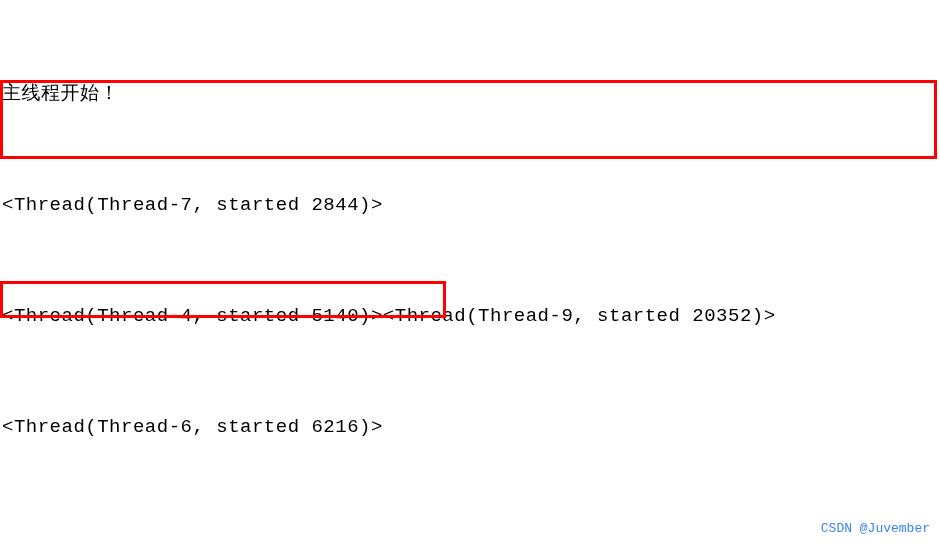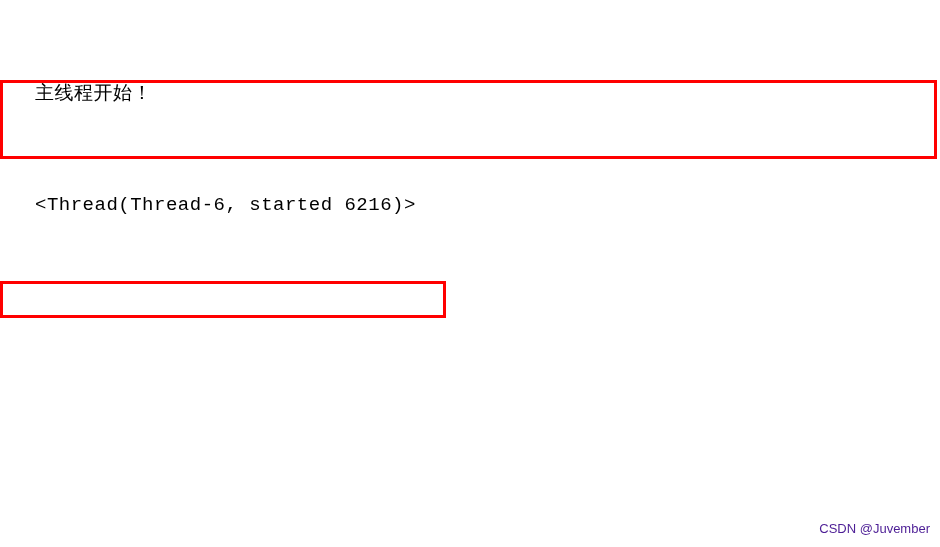--- a/index.html
+++ b/index.html
@@ -19,21 +19,20 @@
       overflow: hidden;
     }
     .console-output {
       color: #000000;
       white-space: pre;
       letter-spacing: 0.5px;
     }
     .line {
       display: block;
       height: 37px;
-      margin-left: 33px;
     }
     .highlight-box-1 {
       position: absolute;
       border: 3px solid #ff0000;
       left: 0px;
       top: 80px;
       width: 937px;
       height: 79px;
       pointer-events: none;
     }
@@ -43,32 +42,34 @@
       left: 0px;
       top: 281px;
       width: 446px;
       height: 37px;
       pointer-events: none;
     }
     .watermark {
       position: absolute;
       right: 10px;
       bottom: 6px;
-      color: #4c1d95;
-      font-family: Liberation Sans, sans-serif;
+      color: #3b82f6;
+      font-family: Liberation Mono, monospace;
       font-size: 13px;
       letter-spacing: 0px;
       text-align: center;
     }
   </style>
 </head>
 <body>
 
 <div class="console-output">
   <span class="line">主线程开始！</span>
+  <span class="line">&lt;Thread(Thread-7, started 2844)&gt;</span>
+  <span class="line">&lt;Thread(Thread-4, started 5140)&gt;&lt;Thread(Thread-9, started 20352)&gt;</span>
   <span class="line">&lt;Thread(Thread-6, started 6216)&gt;</span>
   
   
   
   
   
   
 </div>
 
 <div class="highlight-box-1"></div>

